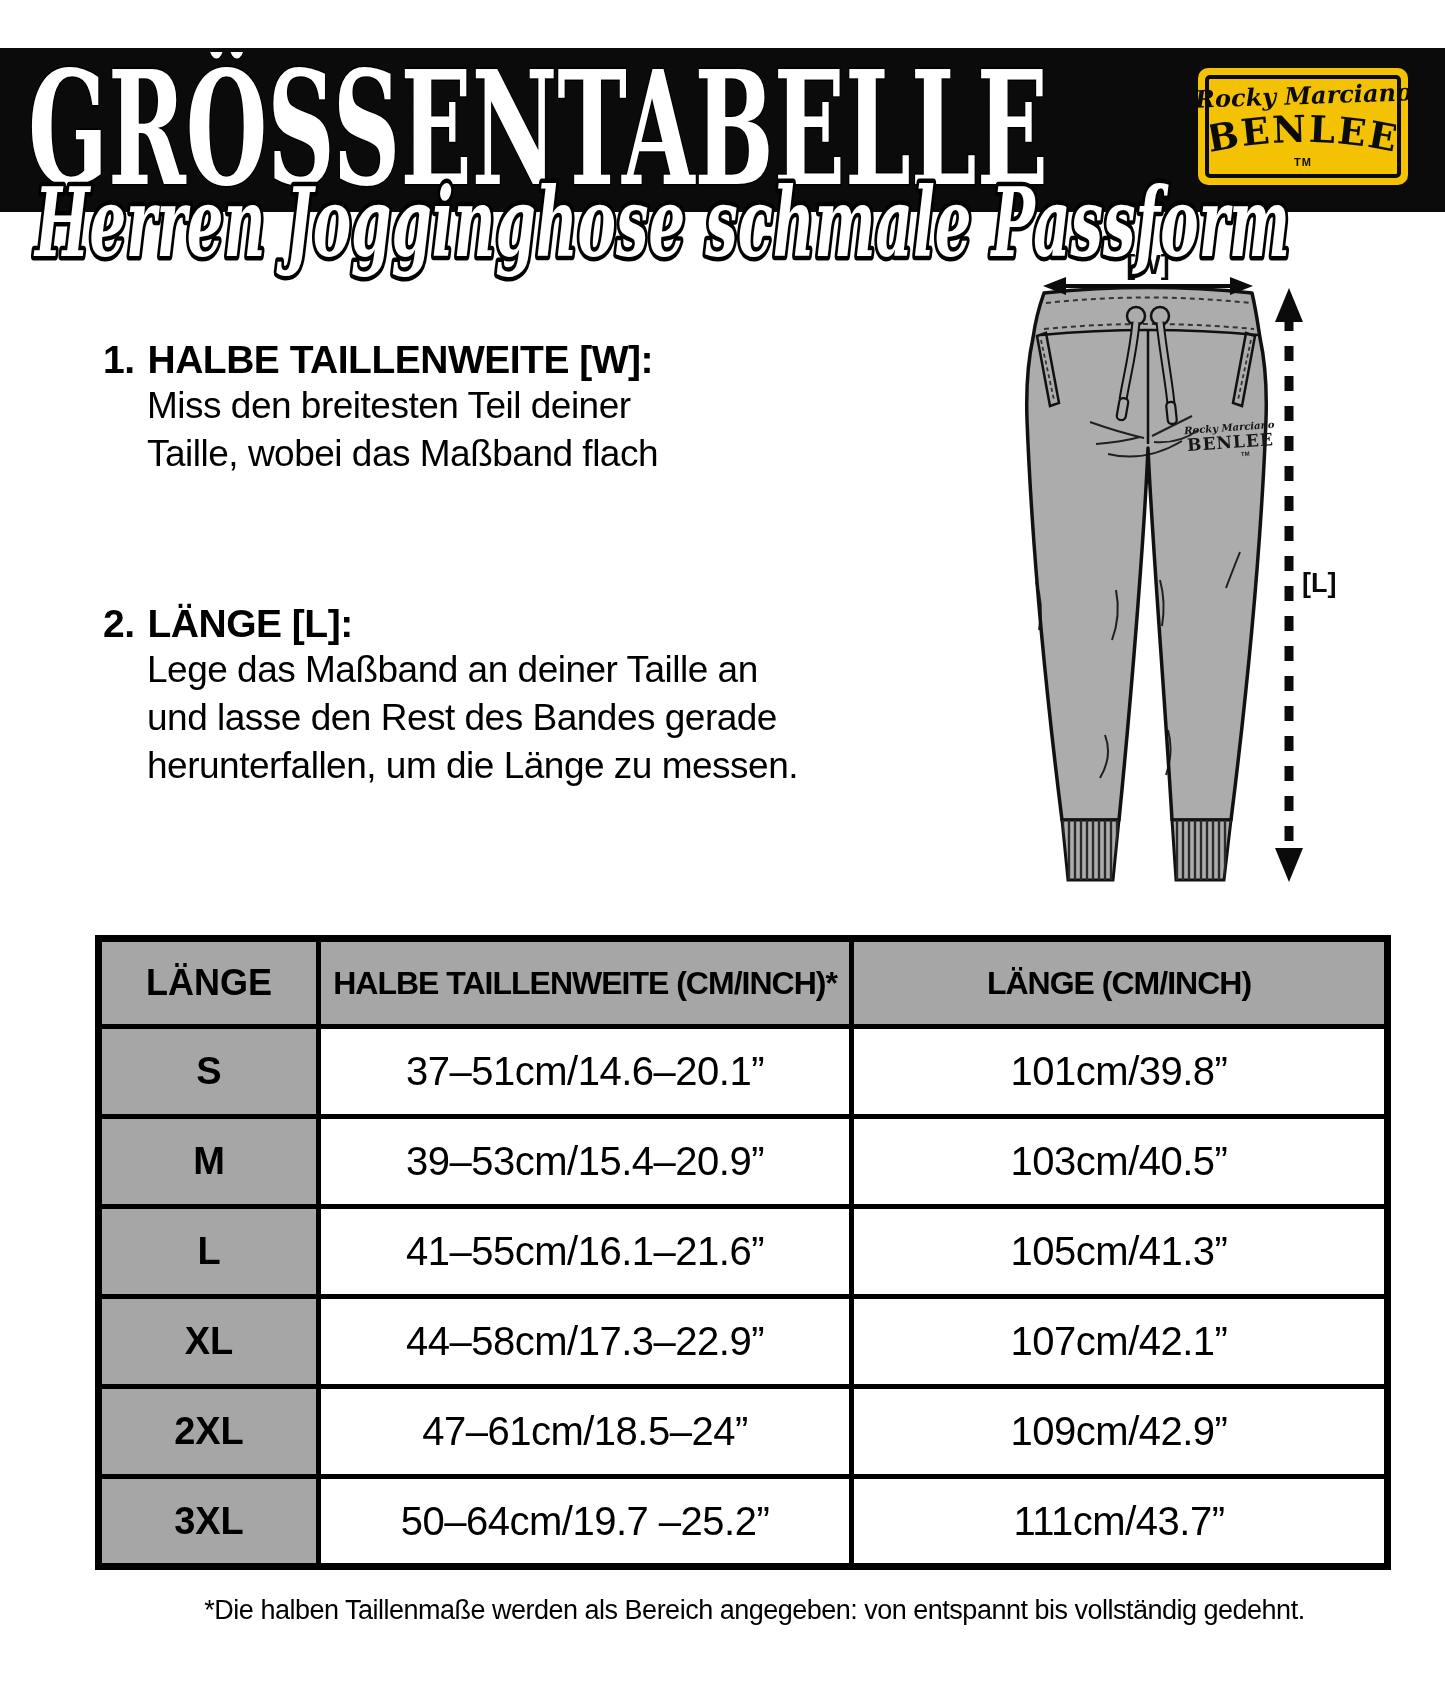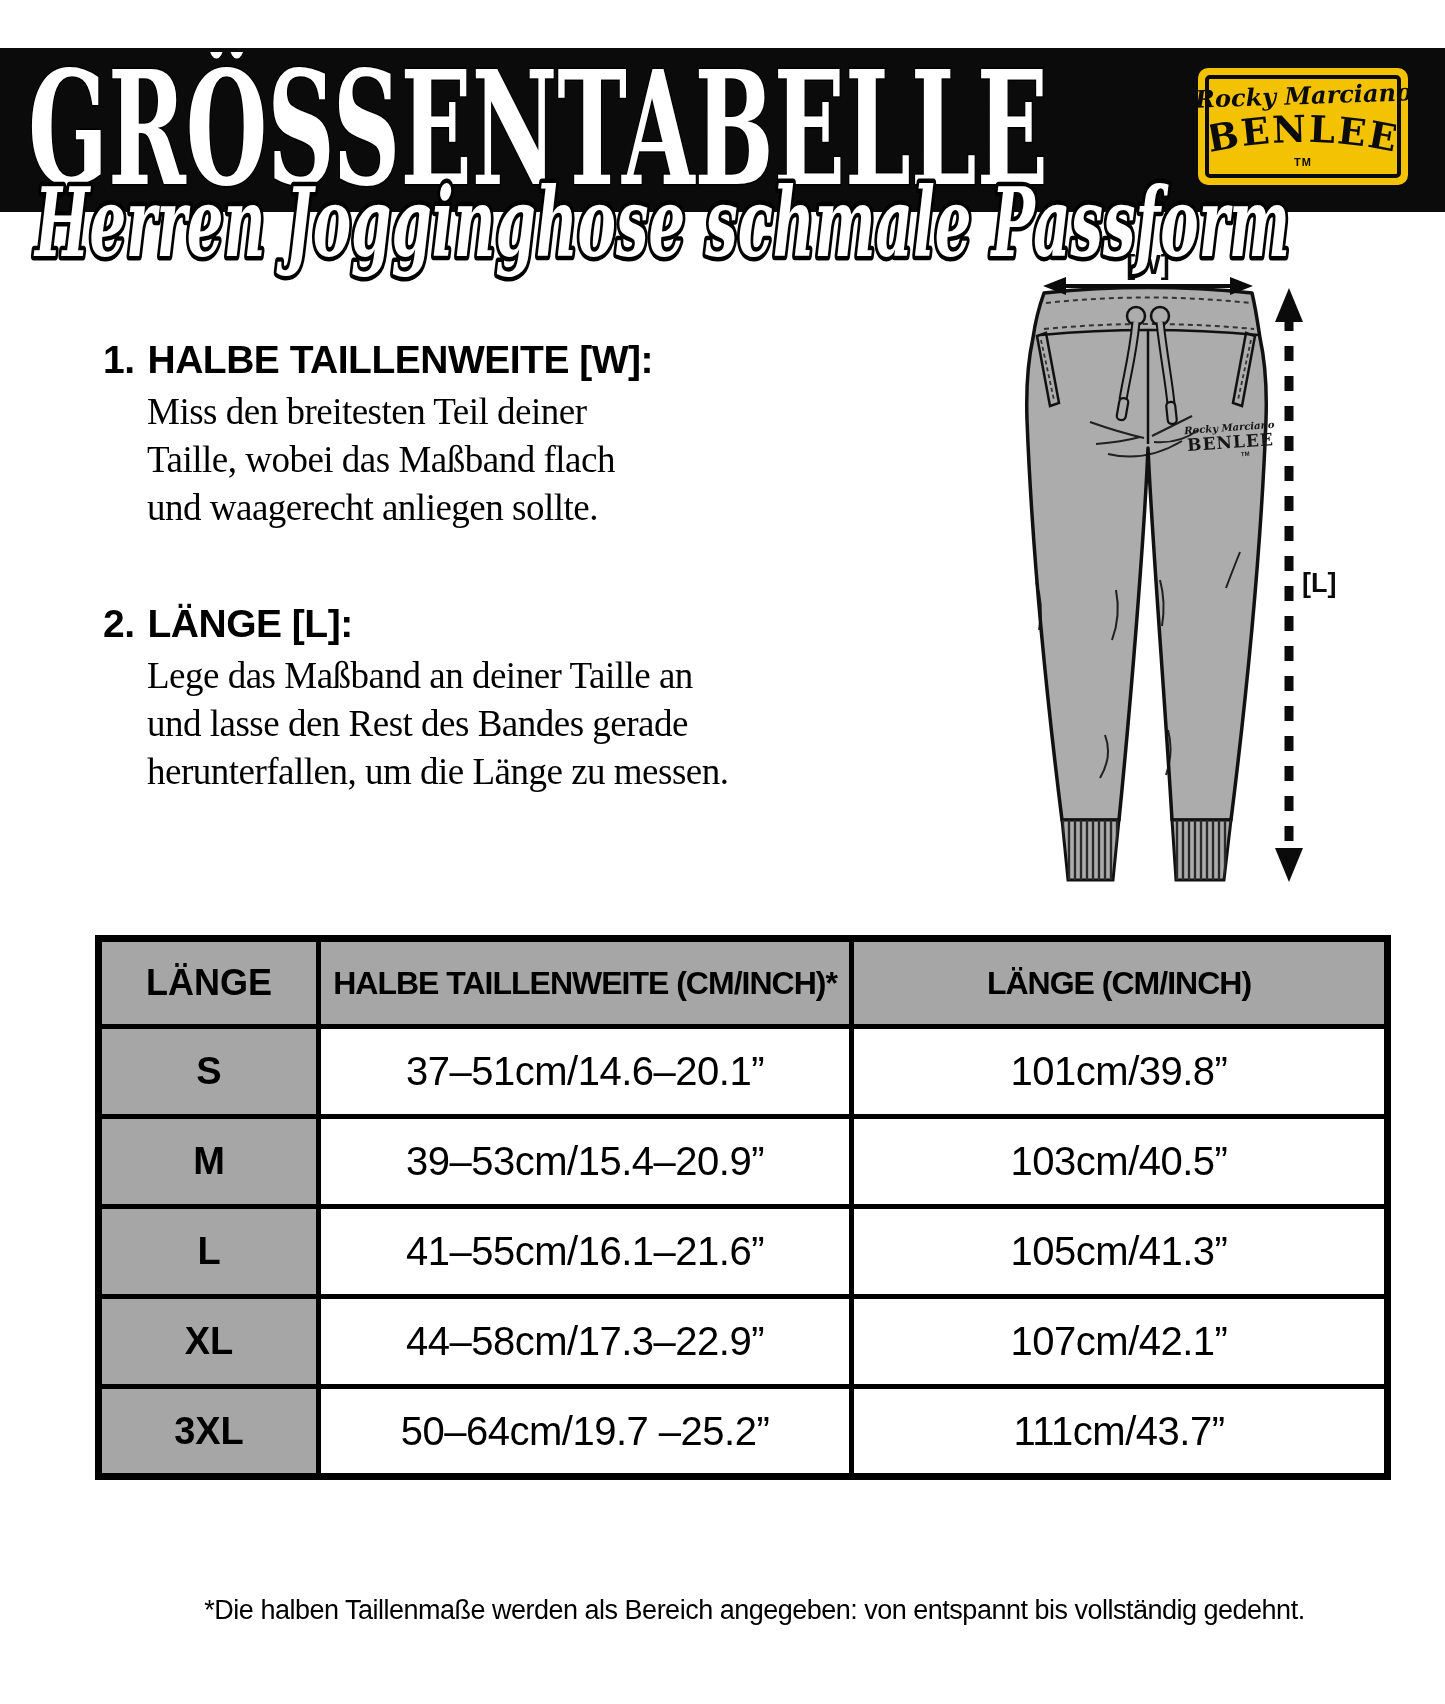--- a/index.html
+++ b/index.html
@@ -50,21 +50,21 @@
   .logo-tm {
     font-size:11px; font-weight:bold; color:#0b0b0b; margin-top:-7px;
     letter-spacing:1px;
   }
 
   
   .instr { position:absolute; left:103px; z-index:2; }
   .instr-1 { top:338px; }
   .instr-2 { top:602px; }
   .instr-head { display:flex; gap:13px; font-weight:bold; font-size:39px; line-height:44px; letter-spacing:-0.5px; }
-  .instr-body { margin-left:44px; margin-top:6px; font-size:37px; line-height:48px; letter-spacing:-0.5px;font-family:Liberation Serif, serif; }
+  .instr-body { margin-left:44px; font-size:37px; line-height:48px; letter-spacing:-0.5px; }
 
   
   .diagram { position:absolute; left:940px; top:230px; width:420px; height:660px; }
   .diagram svg { display:block; }
   .measure-label {
     font-family:"Liberation Sans", sans-serif; font-weight:bold; font-size:27px; fill:#0b0b0b;
   }
   .pants-brand-script { font-family:"DejaVu Serif", serif; font-style:italic; font-weight:bold; font-size:10px; fill:#151515; }
   .pants-brand-name   { font-family:"DejaVu Serif", serif; font-weight:bold; font-size:17px; fill:#151515; letter-spacing:1px; }
   .pants-brand-tm     { font-family:"Liberation Sans", sans-serif; font-weight:bold; font-size:6px; fill:#151515; }
@@ -127,21 +127,20 @@
   </div>
 
   <div class="instr instr-1">
     <div class="instr-head">
       <span>1.</span>
       <span>HALBE TAILLENWEITE [W]:</span>
     </div>
     <div class="instr-body">
       <div>Miss den breitesten Teil deiner</div>
       <div>Taille, wobei das Maßband flach</div>
-      <div>und waagerecht anliegen sollte.</div>
     </div>
   </div>
 
   <div class="instr instr-2">
     <div class="instr-head">
       <span>2.</span>
       <span>LÄNGE [L]:</span>
     </div>
     <div class="instr-body">
       <div>Lege das Maßband an deiner Taille an</div>
@@ -257,20 +256,25 @@
         <td class="cell-size">L</td>
         <td class="cell-data">41–55cm/16.1–21.6”</td>
         <td class="cell-data">105cm/41.3”</td>
       </tr>
       <tr>
         <td class="cell-size">XL</td>
         <td class="cell-data">44–58cm/17.3–22.9”</td>
         <td class="cell-data">107cm/42.1”</td>
       </tr>
       <tr>
+        <td class="cell-size">2XL</td>
+        <td class="cell-data">47–61cm/18.5–24”</td>
+        <td class="cell-data">109cm/42.9”</td>
+      </tr>
+      <tr>
         <td class="cell-size">3XL</td>
         <td class="cell-data">50–64cm/19.7 –25.2”</td>
         <td class="cell-data">111cm/43.7”</td>
       </tr>
     </tbody>
   </table>
 
   <div class="footnotes">
     <div>*Die halben Taillenmaße werden als Bereich angegeben: von entspannt bis vollständig gedehnt.</div>
   </div>

